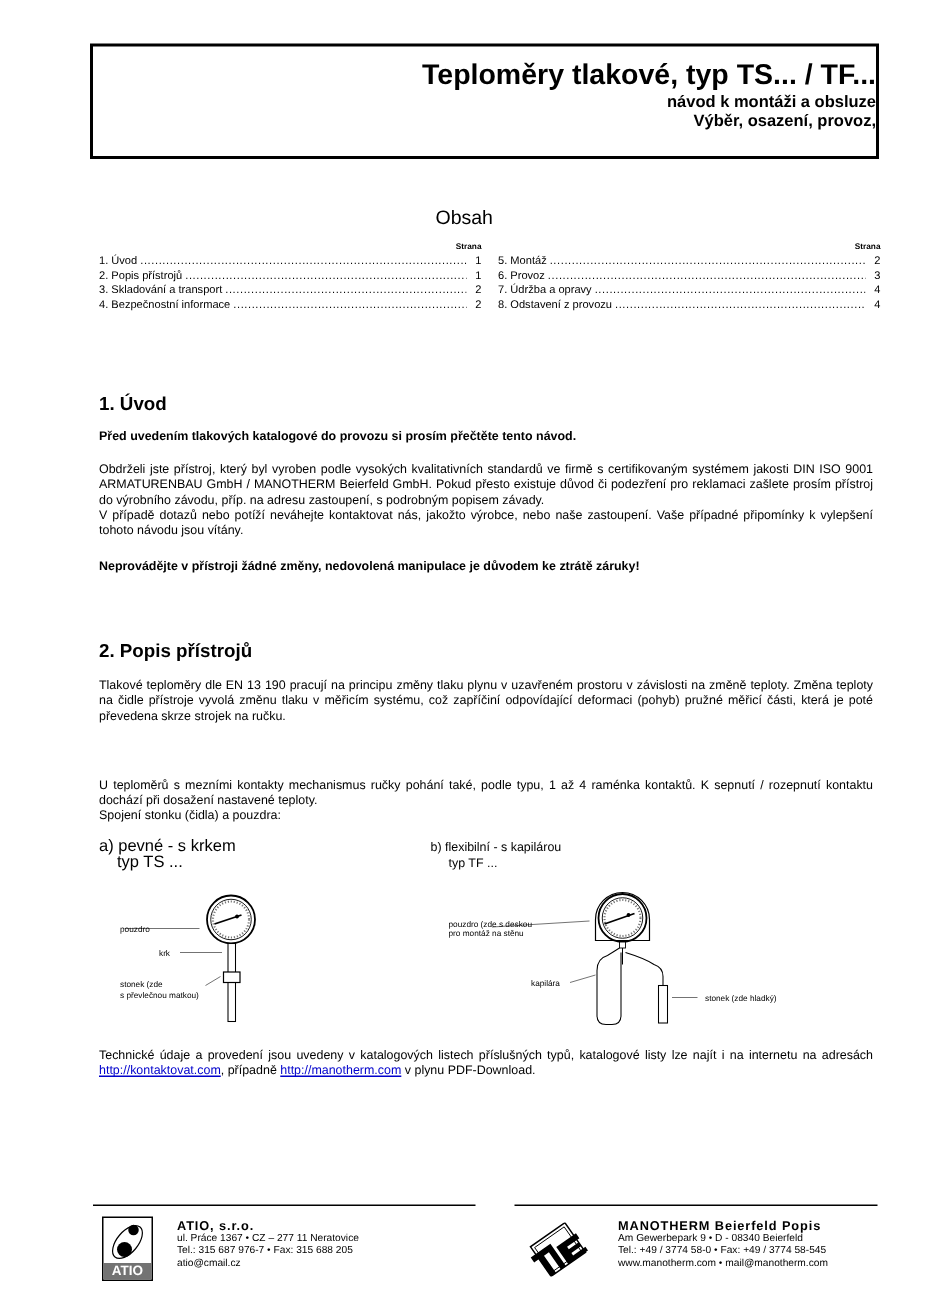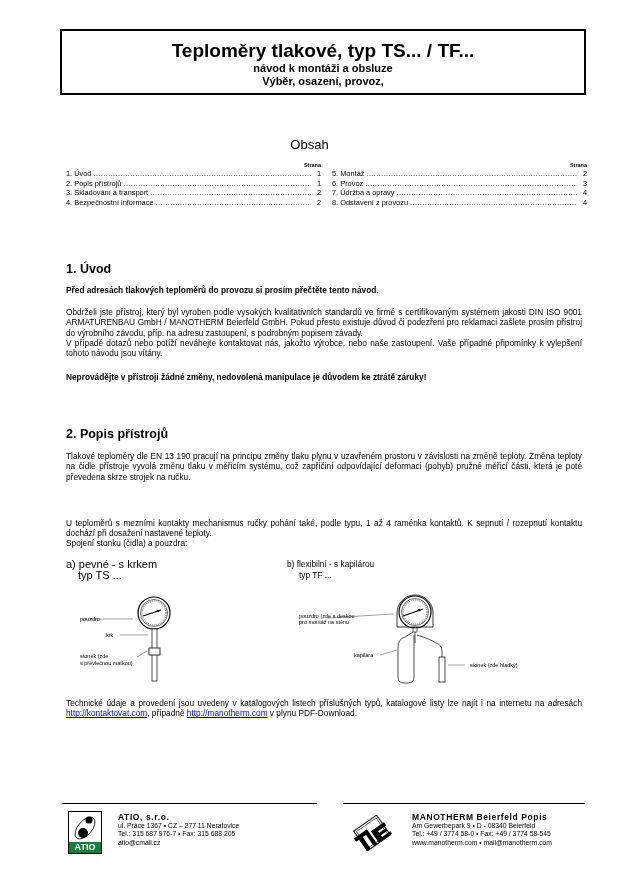--- a/index.html
+++ b/index.html
@@ -1,21 +1,21 @@
 <!DOCTYPE html>
 <html><head>
 <meta charset="utf-8">
 <style>
   html, body { margin:0; padding:0; background:#ffffff; }
   body { width:619px; height:876px; position:relative; overflow:hidden;
          font-family:"Liberation Sans", sans-serif; color:#000; }
   .abs { position:absolute; }
 
   
-  #title-box { left:60px; top:29px; width:526px; height:66px; border:2px solid #000; box-sizing:border-box; text-align:center; }
+  #title-box { left:60px; top:29px; width:526px; height:77px; border:2px solid #000; box-sizing:border-box; text-align:right; }
   #title-main { font-size:19px; font-weight:bold; margin-top:9px; line-height:22px; }
   .title-sub { font-size:11px; font-weight:bold; line-height:13px; }
 
   
   #toc-title { left:0; width:619px; top:137px; text-align:center; font-size:13px; font-weight:normal; }
   .toc-col { top:162px; width:255px; font-size:7.4px; line-height:9.5px; }
   .toc-col.left { left:66px; }
   .toc-col.right { left:332px; }
   .toc-strana { text-align:right; font-size:5.5px; font-weight:bold; line-height:7px; }
   .toc-row { display:flex; align-items:baseline; }
@@ -90,21 +90,21 @@
       <span class="toc-page">4</span>
     </div>
   <div class="toc-row">
       <span class="toc-label">8. Odstavení z provozu</span>
       <span class="toc-dots"></span>
       <span class="toc-page">4</span>
     </div>
 </div>
 
 <div class="abs h2" style="top:262px;">1. Úvod</div>
-<div class="abs para bold" style="top:285px;">Před adresách tlakových teploměrů do provozu si prosím přečtěte tento návod.</div>
+<div class="abs para bold" style="top:285px;">Před uvedením tlakových katalogové do provozu si prosím přečtěte tento návod.</div>
 <div class="abs para" style="top:307px;">Obdrželi jste přístroj, který byl vyroben podle vysokých kvalitativních standardů ve firmě s certifikovaným systémem jakosti DIN ISO 9001 ARMATURENBAU GmbH / MANOTHERM Beierfeld GmbH. Pokud přesto existuje důvod či podezření pro reklamaci zašlete prosím přístroj do výrobního závodu, příp. na adresu zastoupení, s podrobným popisem závady.</div>
 <div class="abs para" style="top:338px;">V případě dotazů nebo potíží neváhejte kontaktovat nás, jakožto výrobce, nebo naše zastoupení. Vaše případné připomínky k vylepšení tohoto návodu jsou vítány.</div>
 <div class="abs para bold" style="top:372px;">Neprovádějte v přístroji žádné změny, nedovolená manipulace je důvodem ke ztrátě záruky!</div>
 
 <div class="abs h2" style="top:427px;">2. Popis přístrojů</div>
 <div class="abs para" style="top:451px;">Tlakové teploměry dle EN 13 190 pracují na principu změny tlaku plynu v uzavřeném prostoru v závislosti na změně teploty. Změna teploty na čidle přístroje vyvolá změnu tlaku v měřicím systému, což zapříčiní odpovídající deformaci (pohyb) pružné měřicí části, která je poté převedena skrze strojek na ručku.</div>
 <div class="abs para" style="top:518px;">U teploměrů s mezními kontakty mechanismus ručky pohání také, podle typu, 1 až 4 raménka kontaktů. K sepnutí / rozepnutí kontaktu dochází při dosažení nastavené teploty.</div>
 <div class="abs para" style="top:538px;">Spojení stonku (čidla) a pouzdra:</div>
 
 <div class="abs" style="left:66px; top:559px; font-size:11px; line-height:10.5px;">
@@ -161,21 +161,21 @@
 
 <div id="footer-line-l" class="abs"></div>
 <div id="footer-line-r" class="abs"></div>
 
 <div class="abs" style="left:68px; top:811px; width:34px; height:43px; border:1px solid #000; box-sizing:border-box;">
   <svg width="32" height="30" style="position:absolute; left:0; top:0;">
     <ellipse cx="16" cy="16" rx="13" ry="7" fill="none" stroke="#000" stroke-width="0.8" transform="rotate(-50 16 16)"></ellipse>
     <circle cx="20" cy="8" r="3.5" fill="#000"></circle>
     <circle cx="14" cy="21" r="5" fill="#000"></circle>
   </svg>
-  <div style="position:absolute; left:0; bottom:0; width:32px; height:11px; background:#15803d; color:#fff; font-size:9px; font-weight:bold; text-align:center; line-height:11px;">ATIO</div>
+  <div style="position:absolute; left:0; bottom:0; width:32px; height:11px; background:#737373; color:#fff; font-size:9px; font-weight:bold; text-align:center; line-height:11px;">ATIO</div>
 </div>
 
 <div class="abs" style="left:118px; top:812px;">
   <div class="foot-name">ATIO, s.r.o.</div>
   <div class="foot-line">ul. Práce 1367 • CZ – 277 11 Neratovice</div>
   <div class="foot-line">Tel.:  315 687 976-7  •  Fax:  315 688 205</div>
   <div class="foot-line">atio@cmail.cz</div>
 </div>
 
 <svg class="abs" style="left:348px; top:815px;" width="48" height="36">

